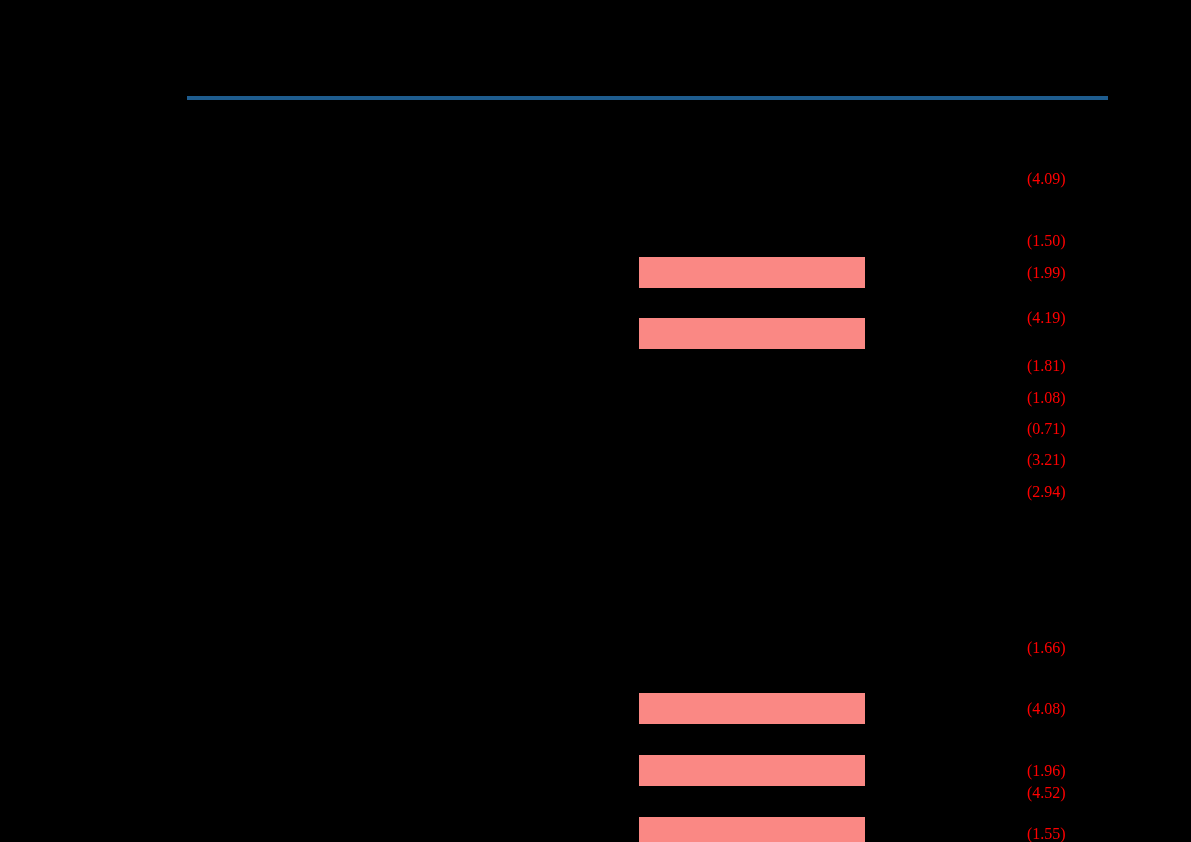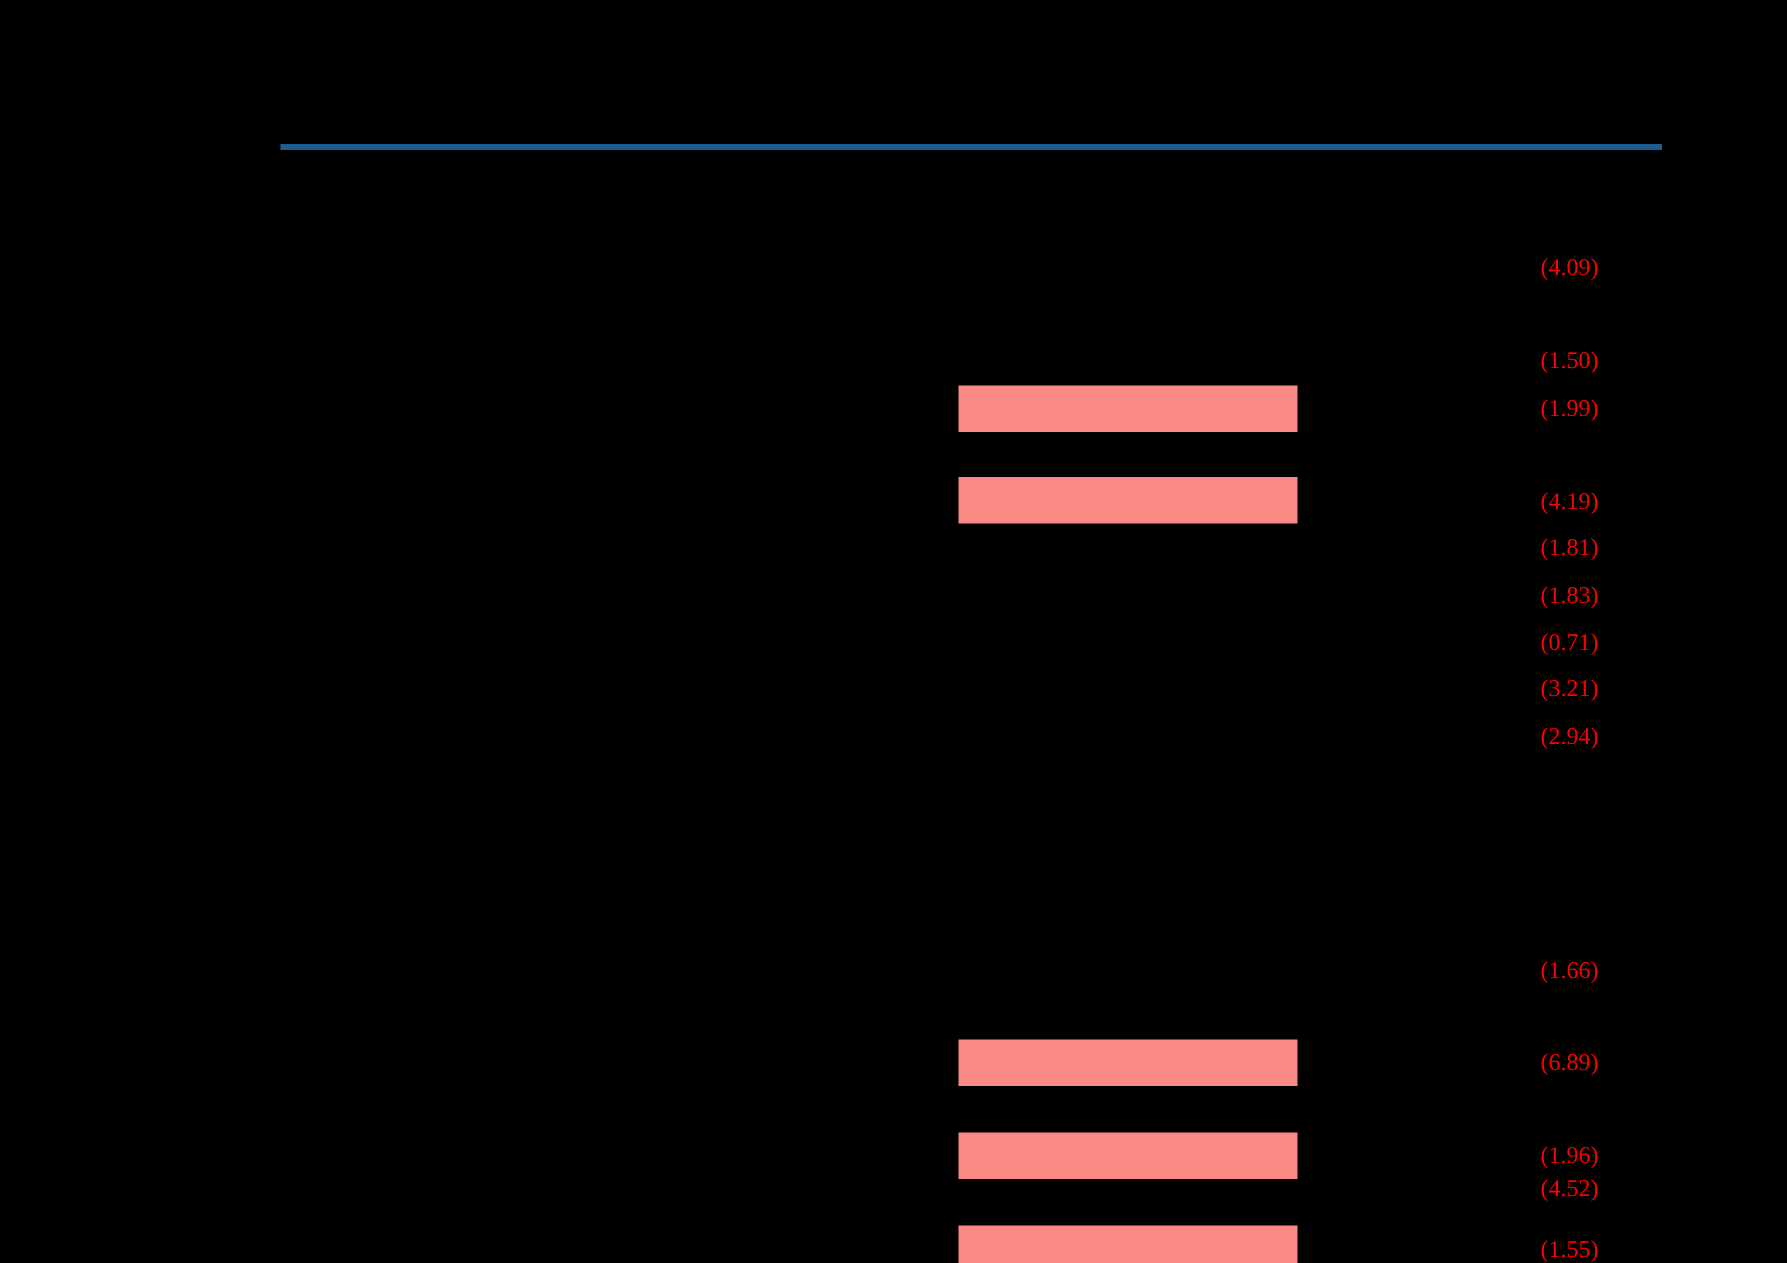--- a/index.html
+++ b/index.html
@@ -76,25 +76,25 @@
   <div class="date-cell" style="top:703px">
     <span>2 月 22 日</span>
   </div>
   <div class="date-cell" style="top:765px">
     <span>3 月 1 日</span>
   </div>
 
   <span class="neg-value" style="top:117px">(4.09)</span>
   <span class="neg-value" style="top:179px">(1.50)</span>
   <span class="neg-value" style="top:211px">(1.99)</span>
-  <span class="neg-value" style="top:273px">(4.19)</span>
+  <span class="neg-value" style="top:256px">(4.19)</span>
   <span class="neg-value" style="top:304px">(1.81)</span>
-  <span class="neg-value" style="top:336px">(1.83)</span>
+  <span class="neg-value" style="top:336px">(1.08)</span>
   <span class="neg-value" style="top:367px">(0.71)</span>
   <span class="neg-value" style="top:398px">(3.21)</span>
   <span class="neg-value" style="top:430px">(2.94)</span>
   <span class="neg-value" style="top:586px">(1.66)</span>
-  <span class="neg-value" style="top:647px">(6.89)</span>
+  <span class="neg-value" style="top:647px">(4.08)</span>
   <span class="neg-value" style="top:709px">(1.96)</span>
   <span class="neg-value" style="top:731px">(4.52)</span>
   <span class="neg-value" style="top:772px">(1.55)</span>
 
 </div>
 
 </body></html>

